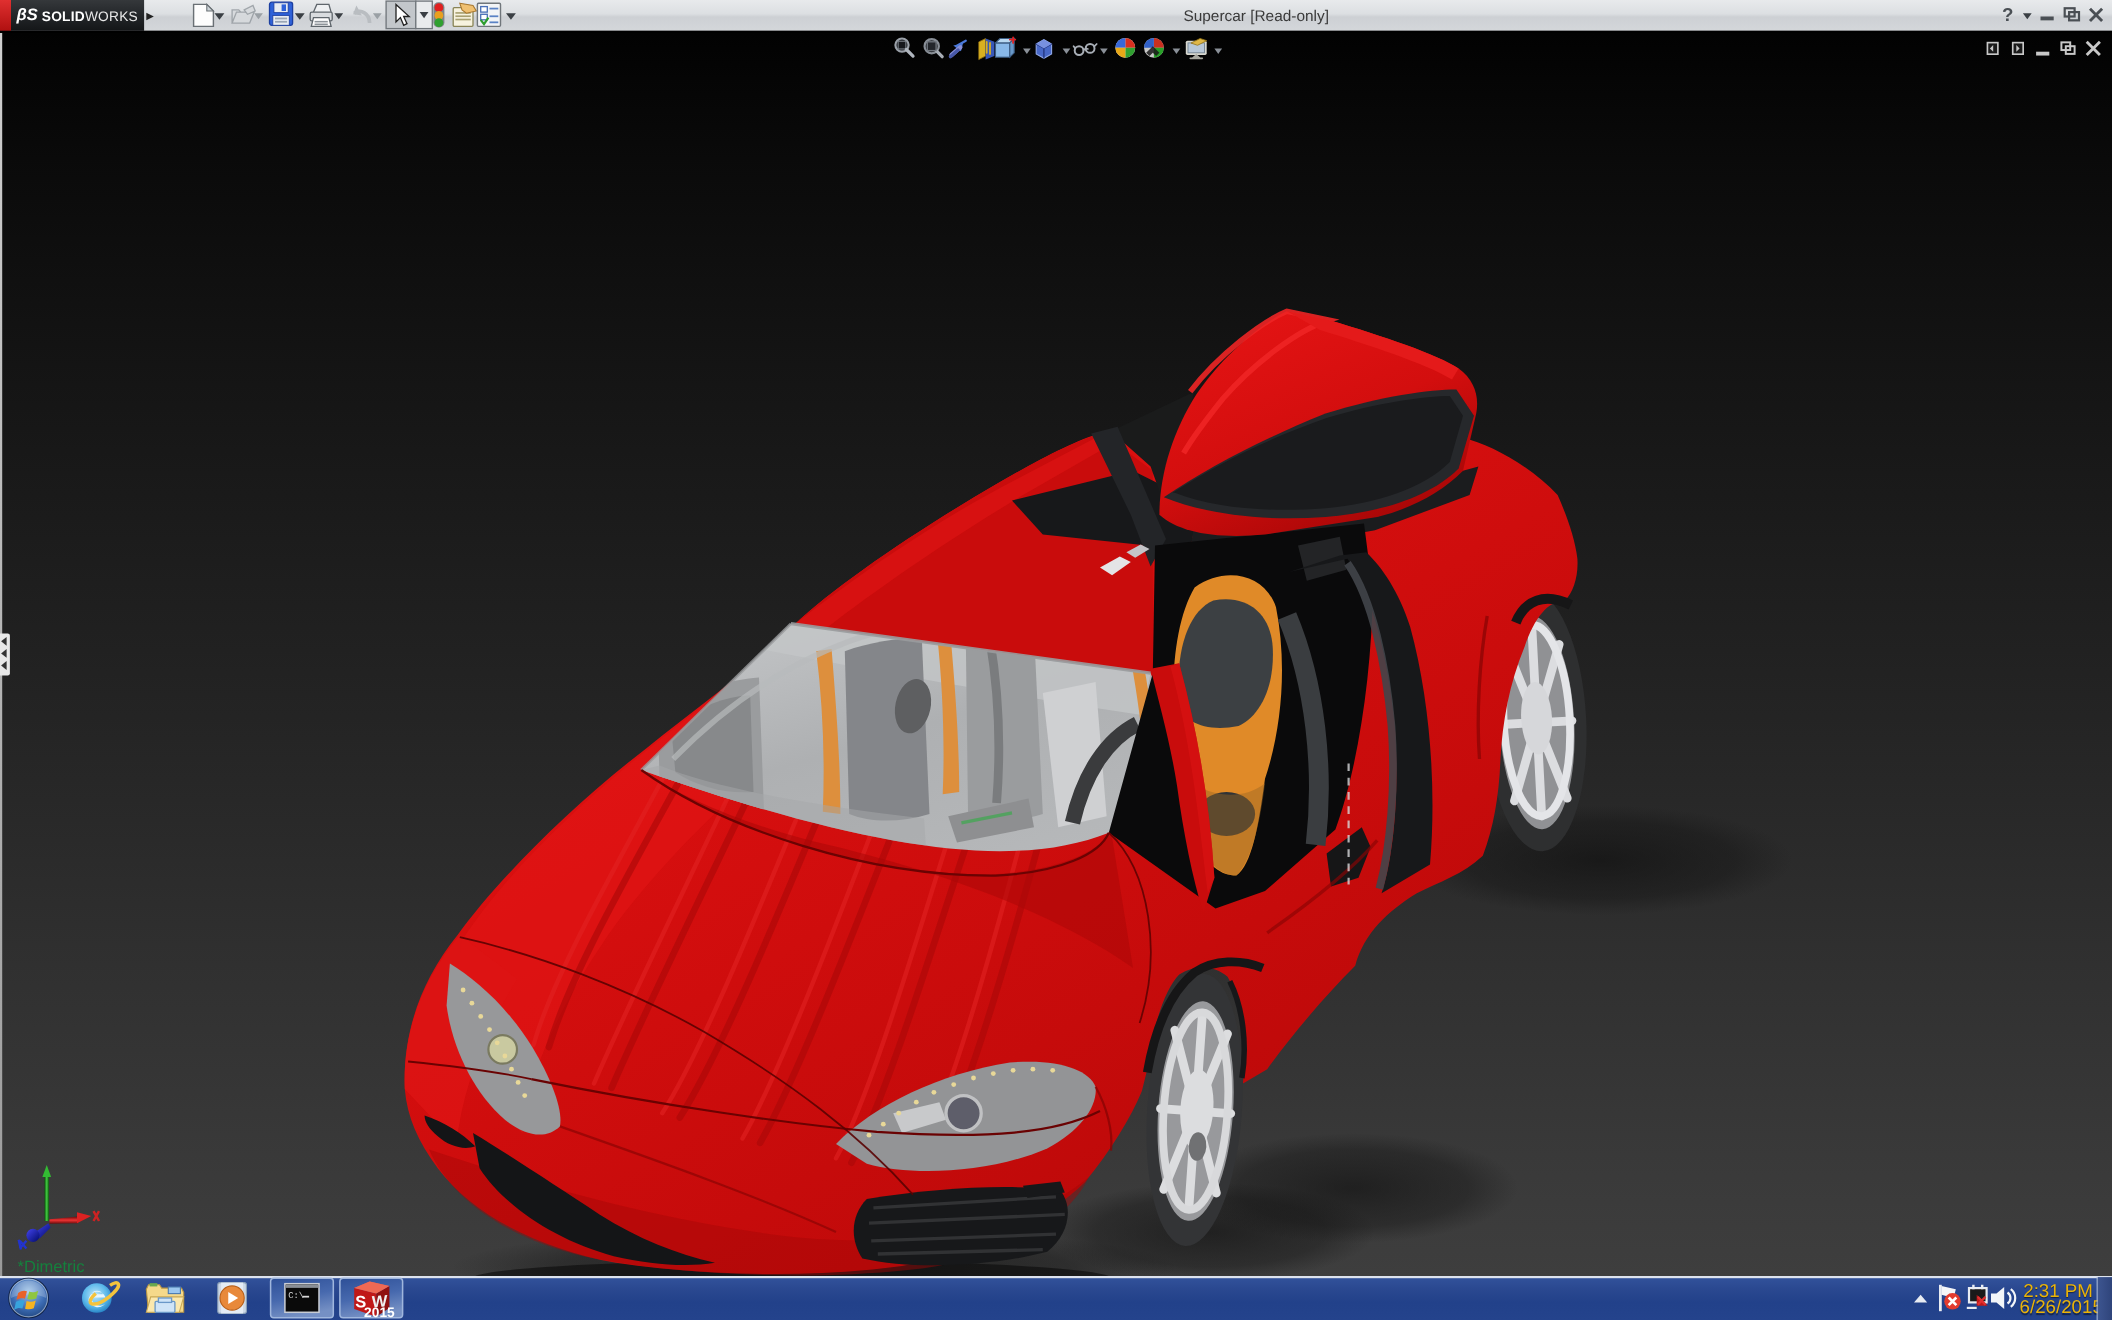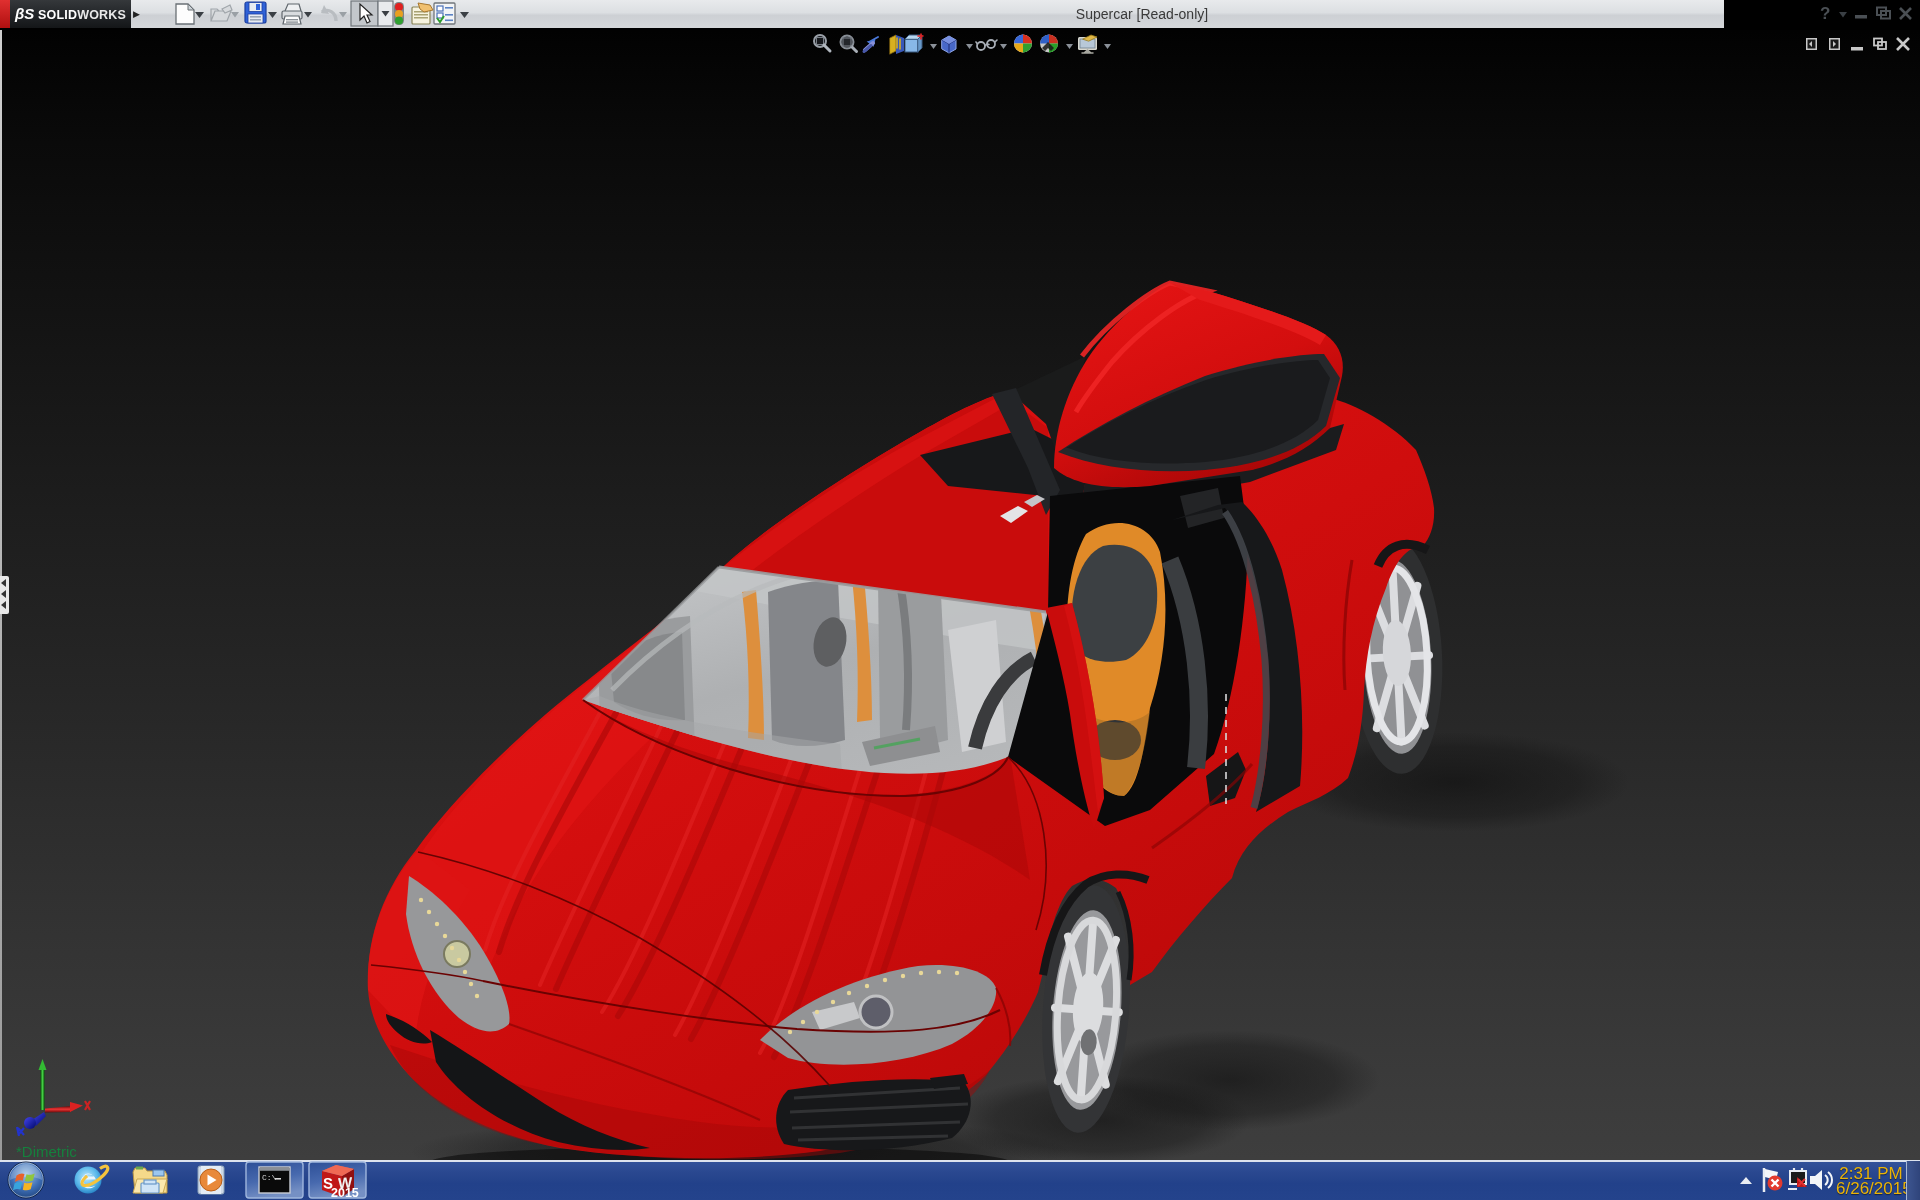--- a/index.html
+++ b/index.html
@@ -1,26 +1,26 @@
 <!DOCTYPE html>
 <html><head>
 <meta charset="utf-8">
 <style>
   html,body{margin:0;padding:0;width:1920px;height:1200px;overflow:hidden;background:#000;
     font-family:"Liberation Sans",sans-serif;}
   #stage{position:absolute;left:0;top:0;width:1920px;height:1200px;}
   
-  #titlebar{position:absolute;left:0;top:0;width:1679px;height:28px;
-    background:linear-gradient(180deg,#e8eaec 0%,#dcdfe2 45%,#cdd0d4 55%,#d4d7da 100%);padding-left:45px;}
+  #titlebar{position:absolute;left:0;top:0;width:1920px;height:28px;
+    background:linear-gradient(180deg,#e8eaec 0%,#dcdfe2 45%,#cdd0d4 55%,#d4d7da 100%);}
   #titlebar .blackline{position:absolute;left:0;top:28px;width:1920px;height:2px;background:#000;}
   #logo{position:absolute;left:0;top:0;width:131px;height:28px;background:linear-gradient(180deg,#35383b 0%,#232629 50%,#141618 100%);}
   #logo .red{position:absolute;left:0;top:0;width:10px;height:28px;background:linear-gradient(180deg,#e03030,#b01010);}
   #logo .ds{position:absolute;left:15px;top:5px;font-size:15px;font-style:italic;font-weight:bold;color:#fff;}
   #logo .t1{position:absolute;left:38px;top:8px;font-size:12.5px;font-weight:bold;color:#fff;letter-spacing:0.2px;}
-  #logo .t1 .w{font-weight:bold;color:#e8e8e8;}
+  #logo .t1 .w{font-weight:normal;color:#e8e8e8;}
   #flyarrow{position:absolute;left:133px;top:4px;width:10px;height:20px;color:#222;font-size:9px;line-height:20px;}
   #ttext{position:absolute;left:1142px;top:6px;transform:translateX(-50%);font-size:14px;color:#3a3a3a;white-space:nowrap;}
   
   #viewport{position:absolute;left:0;top:30px;width:1920px;height:1130px;
     background:linear-gradient(180deg,#020202 0%,#0a0a0a 10%,#161616 30%,#242424 55%,#303030 75%,#3a3a3a 92%,#3e3e3e 100%);}
   #leftstrip{position:absolute;left:0;top:30px;width:2px;height:1130px;background:linear-gradient(180deg,#cfcfcf,#9a9a9a);}
   #lefttab{position:absolute;left:0;top:576px;width:9px;height:38px;background:#e8e8e8;border-radius:0 2px 2px 0;}
   #lefttab div{width:0;height:0;border-top:4px solid transparent;border-bottom:4px solid transparent;border-right:5px solid #333;margin:3px 0 0 1px;}
   #dimetric{position:absolute;left:16px;top:1143px;font-size:15px;color:#15803d;}
   

